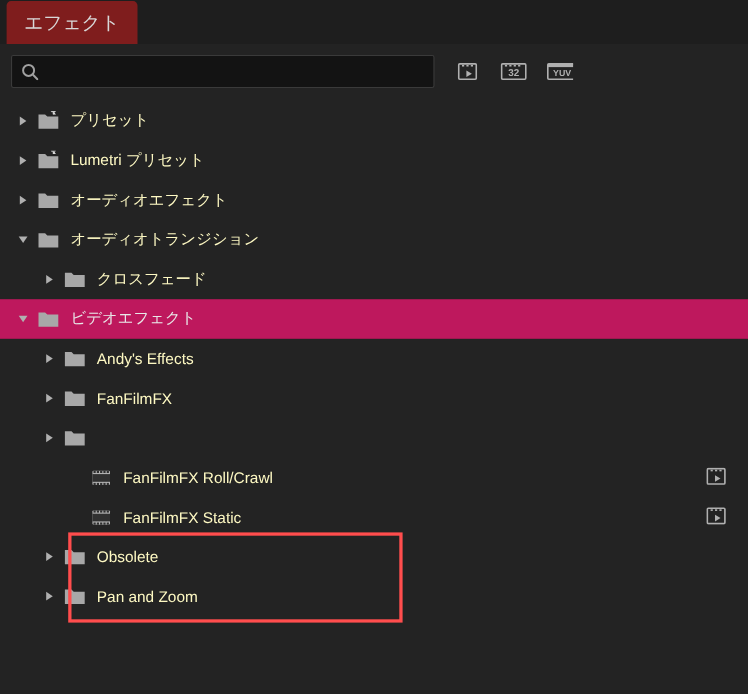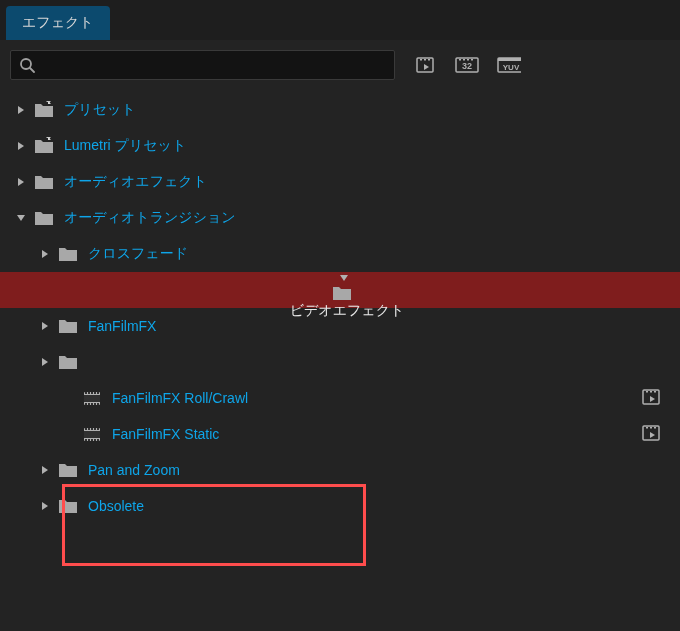--- a/index.html
+++ b/index.html
@@ -18,24 +18,24 @@
       height: 100%;
     }
     .tab-bar {
       background: #1e1e1e;
       height: 40px;
       display: flex;
       align-items: flex-end;
       padding-left: 6px;
     }
     .tab {
-      background: #0c4a6e;
+      background: #7f1d1d;
       padding: 8px 16px;
       color: #d8d8d8;
-      font-size: 14px;
+      font-size: 17px;
       border-radius: 4px 4px 0 0;
     }
     .search-row {
       display: flex;
       align-items: center;
       padding: 10px 10px 10px 10px;
       gap: 18px;
     }
     .search-box {
       display: flex;
@@ -69,35 +69,35 @@
       padding-top: 2px;
     }
     .tree-row {
       display: flex;
       align-items: center;
       height: 36px;
       padding-left: 14px;
       cursor: pointer;
       position: relative;
     }
-    .tree-row.selected { background: #7f1d1d; color: #e8e8e8; flex-direction: column; }
+    .tree-row.selected { background: #be185d; color: #e8e8e8; }
     .arrow {
       width: 14px;
       display: flex;
       justify-content: center;
       align-items: center;
       margin-right: 6px;
       flex-shrink: 0;
     }
     .arrow-spacer { width: 20px; flex-shrink: 0; }
     .indent { flex-shrink: 0; }
     .i1 { width: 24px; }
     .i2 { width: 48px; }
     .folder-icon { margin-right: 10px; flex-shrink: 0; display:flex; align-items:center;}
-    .label { color: #0ea5e9; }
+    .label { color: #fef9c3; }
     .selected .label { color: #e8e8e8; }
     .trail-btn {
       position: absolute;
       right: 20px;
     }
     .highlight-box {
       position: absolute;
       border: 3px solid #ff4d4d;
       pointer-events: none;
       left: 62px;
@@ -276,20 +276,34 @@
           </svg>
         </span>
       <span class="folder-icon">
           <svg width="20" height="18">
             <use href="#svg-folder"></use>
           </svg>
         </span>
       <span class="label">ビデオエフェクト</span>
     </div>
 
+    <div class="tree-row">
+      <span class="indent i1"></span>
+      <span class="arrow">
+          <svg width="12" height="12">
+            <use href="#svg-arrow-right"></use>
+          </svg>
+        </span>
+      <span class="folder-icon">
+          <svg width="20" height="18">
+            <use href="#svg-folder"></use>
+          </svg>
+        </span>
+      <span class="label">Andy's Effects</span>
+    </div>
 
     <div class="tree-row">
       <span class="indent i1"></span>
       <span class="arrow">
           <svg width="12" height="12">
             <use href="#svg-arrow-right"></use>
           </svg>
         </span>
       <span class="folder-icon">
           <svg width="20" height="18">
@@ -347,34 +361,34 @@
       <span class="arrow">
           <svg width="12" height="12">
             <use href="#svg-arrow-right"></use>
           </svg>
         </span>
       <span class="folder-icon">
           <svg width="20" height="18">
             <use href="#svg-folder"></use>
           </svg>
         </span>
+      <span class="label">Obsolete</span>
+    </div>
+
+    <div class="tree-row">
+      <span class="indent i1"></span>
+      <span class="arrow">
+          <svg width="12" height="12">
+            <use href="#svg-arrow-right"></use>
+          </svg>
+        </span>
+      <span class="folder-icon">
+          <svg width="20" height="18">
+            <use href="#svg-folder"></use>
+          </svg>
+        </span>
       <span class="label">Pan and Zoom</span>
-    </div>
-
-    <div class="tree-row">
-      <span class="indent i1"></span>
-      <span class="arrow">
-          <svg width="12" height="12">
-            <use href="#svg-arrow-right"></use>
-          </svg>
-        </span>
-      <span class="folder-icon">
-          <svg width="20" height="18">
-            <use href="#svg-folder"></use>
-          </svg>
-        </span>
-      <span class="label">Obsolete</span>
     </div>
 
   </div>
 </div>
 
 <div class="highlight-box"></div>
 
 </body></html>

